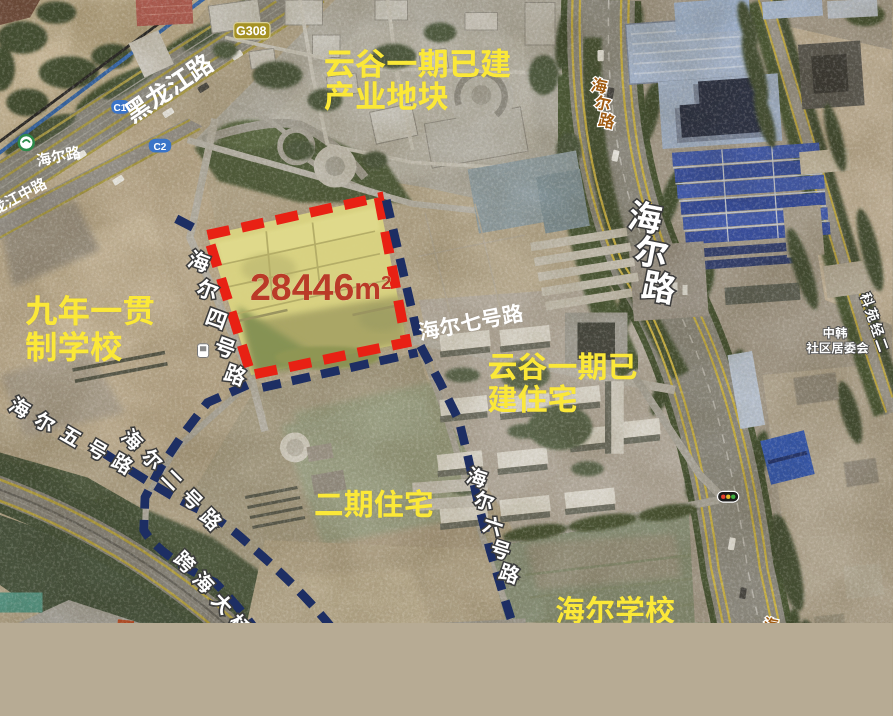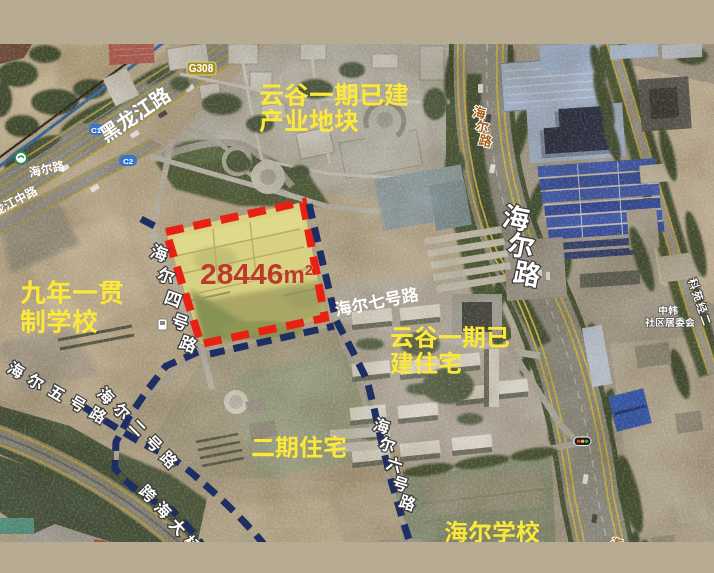--- a/index.html
+++ b/index.html
@@ -1,16 +1,16 @@
 <!DOCTYPE html>
 <html><head>
 <meta charset="utf-8">
 <style>
 html,body{margin:0;padding:0;background:#b7ab94;}
-#map{position:relative;width:714px;height:498px;overflow:hidden;font-family:"Liberation Sans",sans-serif;margin-top:44px;}
+#map{position:relative;width:714px;height:498px;overflow:hidden;font-family:"Liberation Sans",sans-serif;}
 text{font-family:"Liberation Sans",sans-serif;}
 .yl{font-weight:bold;fill:#fbe838;stroke:#6b6410;stroke-width:2;paint-order:stroke;}
 .wl{font-weight:bold;fill:#ffffff;stroke:#3c3c3c;stroke-width:2.4;paint-order:stroke;}
 .ol{font-weight:bold;fill:#a15d14;stroke:#ffffff;stroke-width:2;paint-order:stroke;}
 </style>
 </head>
 <body>
 <div id="map">
 <svg width="714" height="573" viewBox="0 0 714 573">
 <defs>

